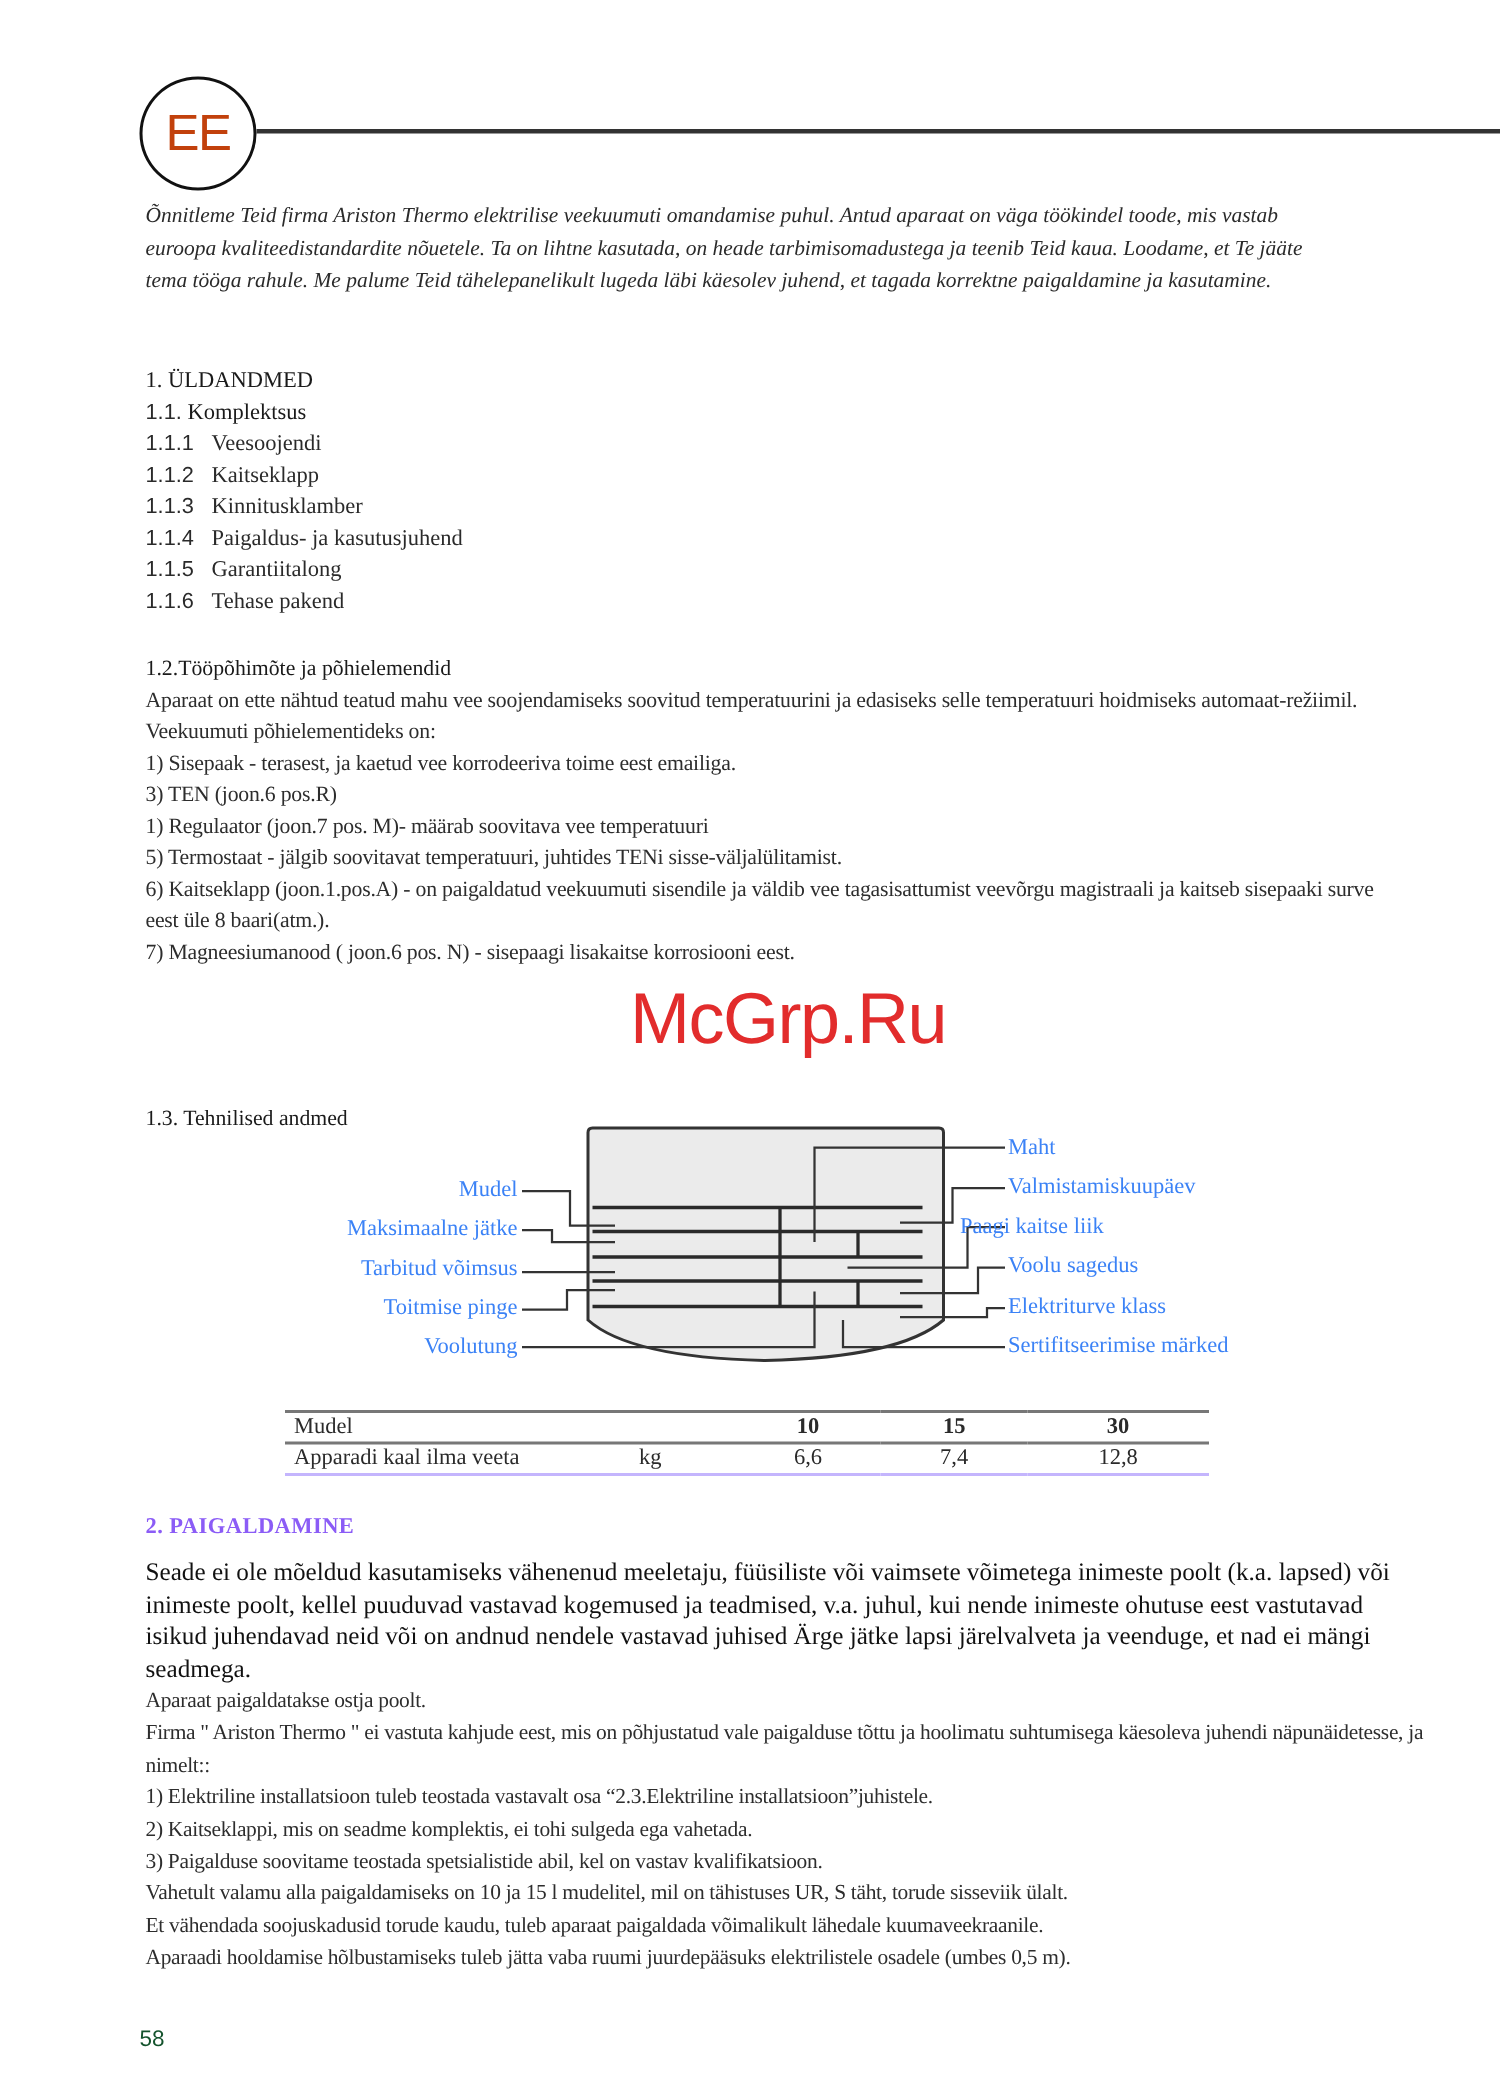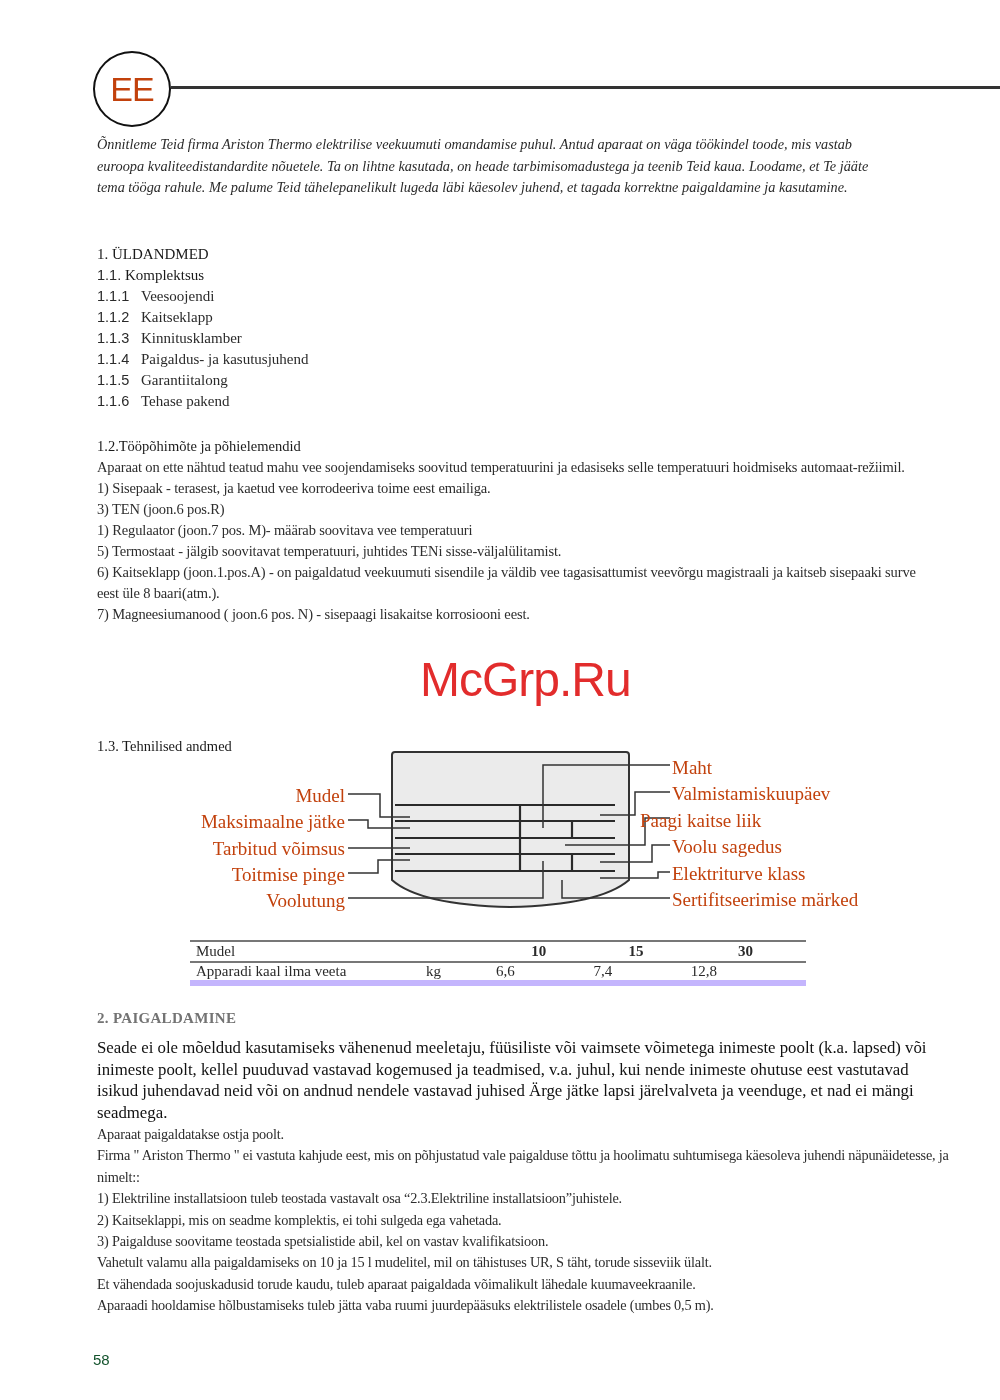--- a/index.html
+++ b/index.html
@@ -14,31 +14,31 @@
   .intro { position:absolute; left:97px; top:134px; width:800px; font-style:italic; font-size:14.3px; line-height:21.5px; color:#2a2a2a; }
 
   .block { position:absolute; left:97px; font-size:15px; line-height:21px; color:#2a2a2a; }
   .bold { font-weight:normal; color:#1a1a1a; }
   .sans-num { font-family:"Liberation Sans","DejaVu Sans",sans-serif; font-size:14.5px; }
   .list-row { display:flex; }
   .list-row .num { width:44px; }
   .para { font-size:14.5px; line-height:21px; letter-spacing:-0.15px; color:#2d2d2d; }
 
   .diagram { position:absolute; left:0; top:740px; width:1000px; height:180px; }
-  .dlabel { position:absolute; font-size:19px; color:#c2410c; white-space:nowrap; }
+  .dlabel { position:absolute; font-size:15px; color:#3b82f6; white-space:nowrap; }
   .dlabel.left { text-align:right; }
 
   table.spec { position:absolute; left:190px; top:940px; width:616px; border-collapse:collapse; font-size:15px; color:#2a2a2a; }
   table.spec td { padding:0 6px; height:21px; }
   table.spec tr.head td { border-top:2px solid #777; border-bottom:2px solid #777; }
-  table.spec tr.row td { border-bottom:6px solid #c4b5fd; }
+  table.spec tr.row td { border-bottom:2px solid #c4b5fd; }
   .c-num { font-weight:bold; text-align:center; }
-  .c-val { }
+  .c-val { text-align:center; }
 
-  .pg-heading { position:absolute; left:97px; top:1010px; font-weight:bold; font-size:15px; color:#737373; letter-spacing:0.3px; }
+  .pg-heading { position:absolute; left:97px; top:1010px; font-weight:bold; font-size:15px; color:#8b5cf6; letter-spacing:0.3px; }
   .warning { position:absolute; left:97px; top:1037px; width:850px; font-size:16.8px; line-height:21.5px; color:#111; }
   .install { position:absolute; left:97px; top:1124px; width:880px; font-size:14.3px; line-height:21.4px; color:#2d2d2d; letter-spacing:-0.2px; }
 
   .page-num { position:absolute; left:93px; top:1351px; font-family:"Liberation Sans","DejaVu Sans",sans-serif; font-size:15px; color:#14532d; }
   .watermark { position:absolute; left:420px; top:652px; font-family:"Liberation Sans","DejaVu Sans",sans-serif; font-size:48px; color:#e01b1b; opacity:0.92; letter-spacing:-1px; }
 </style>
 </head>
 <body>
 
 <div class="hdr-badge">
@@ -76,20 +76,21 @@
     </div>
   <div class="list-row">
       <span class="num sans-num">1.1.6</span>
       <span>Tehase pakend</span>
     </div>
 </div>
 
 <div class="block" style="top:436px; width:820px;">
   <div class="bold" style="font-size:14.5px;">1.2.Tööpõhimõte ja põhielemendid</div>
   <div class="para">Aparaat on ette nähtud teatud mahu vee soojendamiseks soovitud temperatuurini ja edasiseks selle temperatuuri hoidmiseks automaat-režiimil.</div>
+  <div class="para">Veekuumuti põhielementideks on:</div>
   <div class="para">1) Sisepaak - terasest, ja kaetud vee korrodeeriva toime eest emailiga.</div>
   <div class="para">3) TEN (joon.6 pos.R)</div>
   <div class="para">1) Regulaator (joon.7 pos. M)- määrab soovitava vee temperatuuri</div>
   <div class="para">5) Termostaat - jälgib soovitavat temperatuuri, juhtides TENi sisse-väljalülitamist.</div>
   <div class="para">6) Kaitseklapp (joon.1.pos.A) - on paigaldatud veekuumuti sisendile ja väldib vee tagasisattumist veevõrgu magistraali ja kaitseb sisepaaki surve eest üle 8 baari(atm.).</div>
   <div class="para">7) Magneesiumanood ( joon.6 pos. N) - sisepaagi lisakaitse korrosiooni eest.</div>
 </div>
 
 <div class="watermark">McGrp.Ru</div>
 

